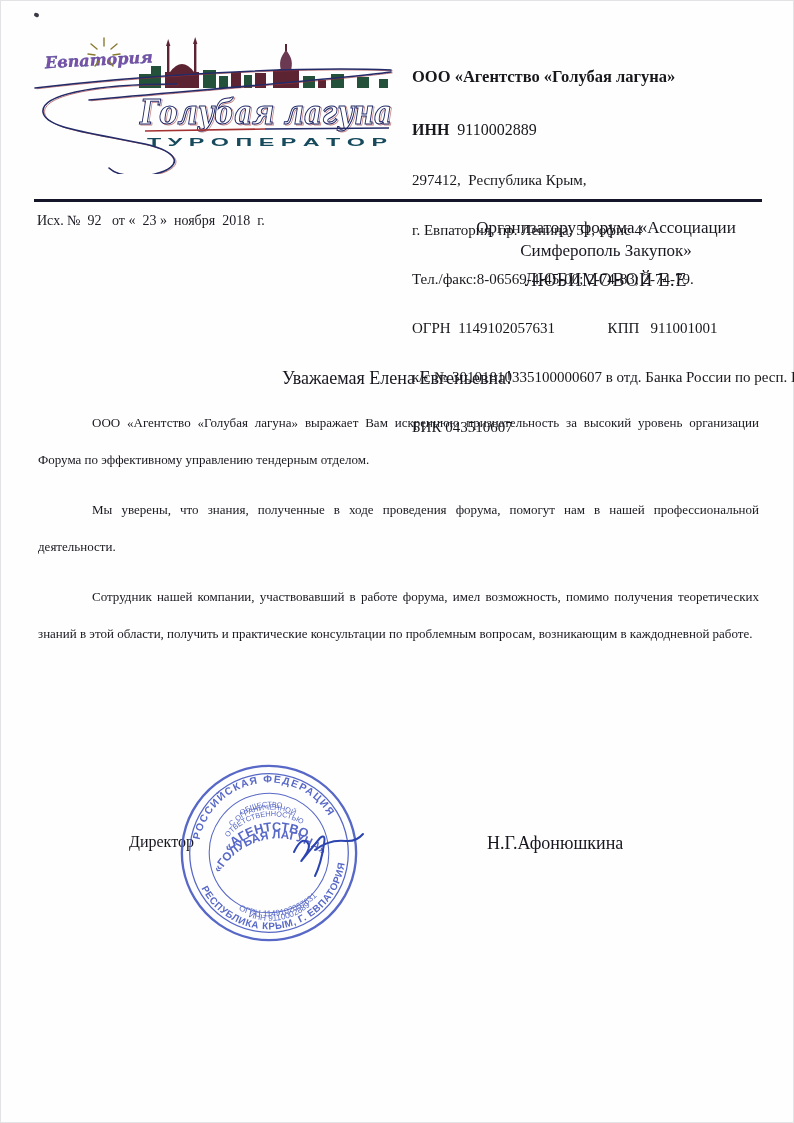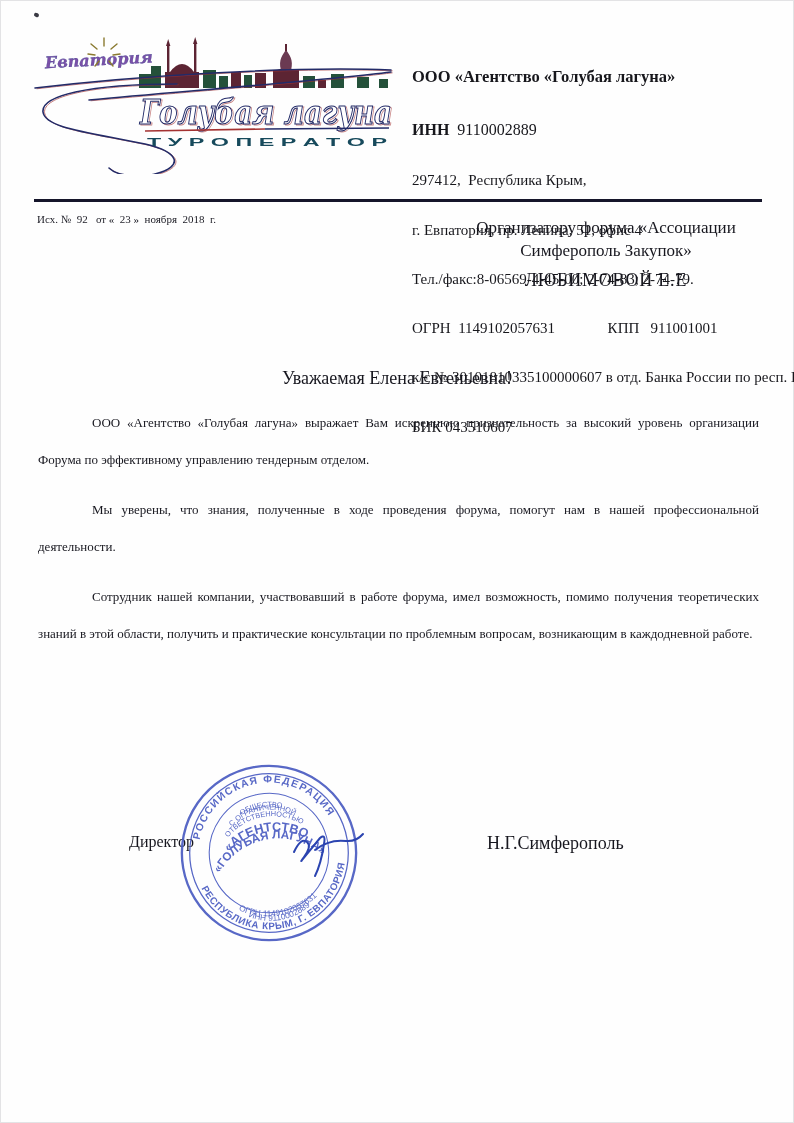--- a/index.html
+++ b/index.html
@@ -29,21 +29,21 @@
   .company .co-inn b{font-weight:bold;}
 
   
   .rule{
     position:absolute;left:34px;top:199px;width:728px;height:3px;
     background:linear-gradient(90deg,#14142a,#2b1430 30%,#102038 55%,#6a1420 85%,#123_048);
     background-color:#15152a;
   }
 
   
-  .ref{position:absolute;left:37px;top:213px;font-size:11px;white-space:pre;color:#1b1b24;text-align:center;}
+  .ref{position:absolute;left:37px;top:213px;font-size:14px;white-space:pre;color:#1b1b24;text-align:center;}
   .recipient{
     position:absolute;right:20px;top:216px;width:336px;
     text-align:center;font-size:17px;line-height:23px;color:#17171f;
   }
   .recipient .rec-name{font-size:18px;letter-spacing:.8px;margin-top:7px;}
 
   
   .salutation{
     position:absolute;left:0;top:368px;width:794px;
     text-align:center;font-size:18px;color:#17171f;
@@ -162,21 +162,21 @@
 
   <div class="salutation">Уважаемая  Елена Евгеньевна!</div>
 
   <div class="bodytext">
     <p>ООО «Агентство «Голубая лагуна»   выражает Вам искреннюю признательность за высокий уровень организации Форума по эффективному управлению тендерным отделом.</p>
     <p>Мы уверены, что знания, полученные в ходе проведения форума, помогут нам в нашей  профессиональной деятельности.</p>
     <p>Сотрудник нашей компании, участвовавший в работе форума,  имел возможность, помимо получения теоретических знаний в этой области, получить и практические консультации по проблемным вопросам, возникающим в каждодневной работе.</p>
   </div>
 
   <div class="sig-title">Директор</div>
-  <div class="sig-name">Н.Г.Симферополь</div>
+  <div class="sig-name">Н.Г.Афонюшкина</div>
 
   <div class="stamp">
     <svg width="186" height="186" viewBox="0 0 190 190">
       <defs>
         <path id="arcTop" d="M 23 95 A 72 72 0 1 1 167 95"></path>
         <path id="arcBottom" d="M 17 95 A 78 78 0 0 0 173 95"></path>
         <path id="arcOrg1" d="M 60 62 A 50 50 0 0 1 130 62"></path>
         <path id="arcOrg2" d="M 50 75 A 54 54 0 0 1 140 75"></path>
         <path id="arcOrg3" d="M 44 88 A 58 58 0 0 1 146 88"></path>
         <path id="arcAg" d="M 38 108 A 64 64 0 0 1 152 108"></path>

